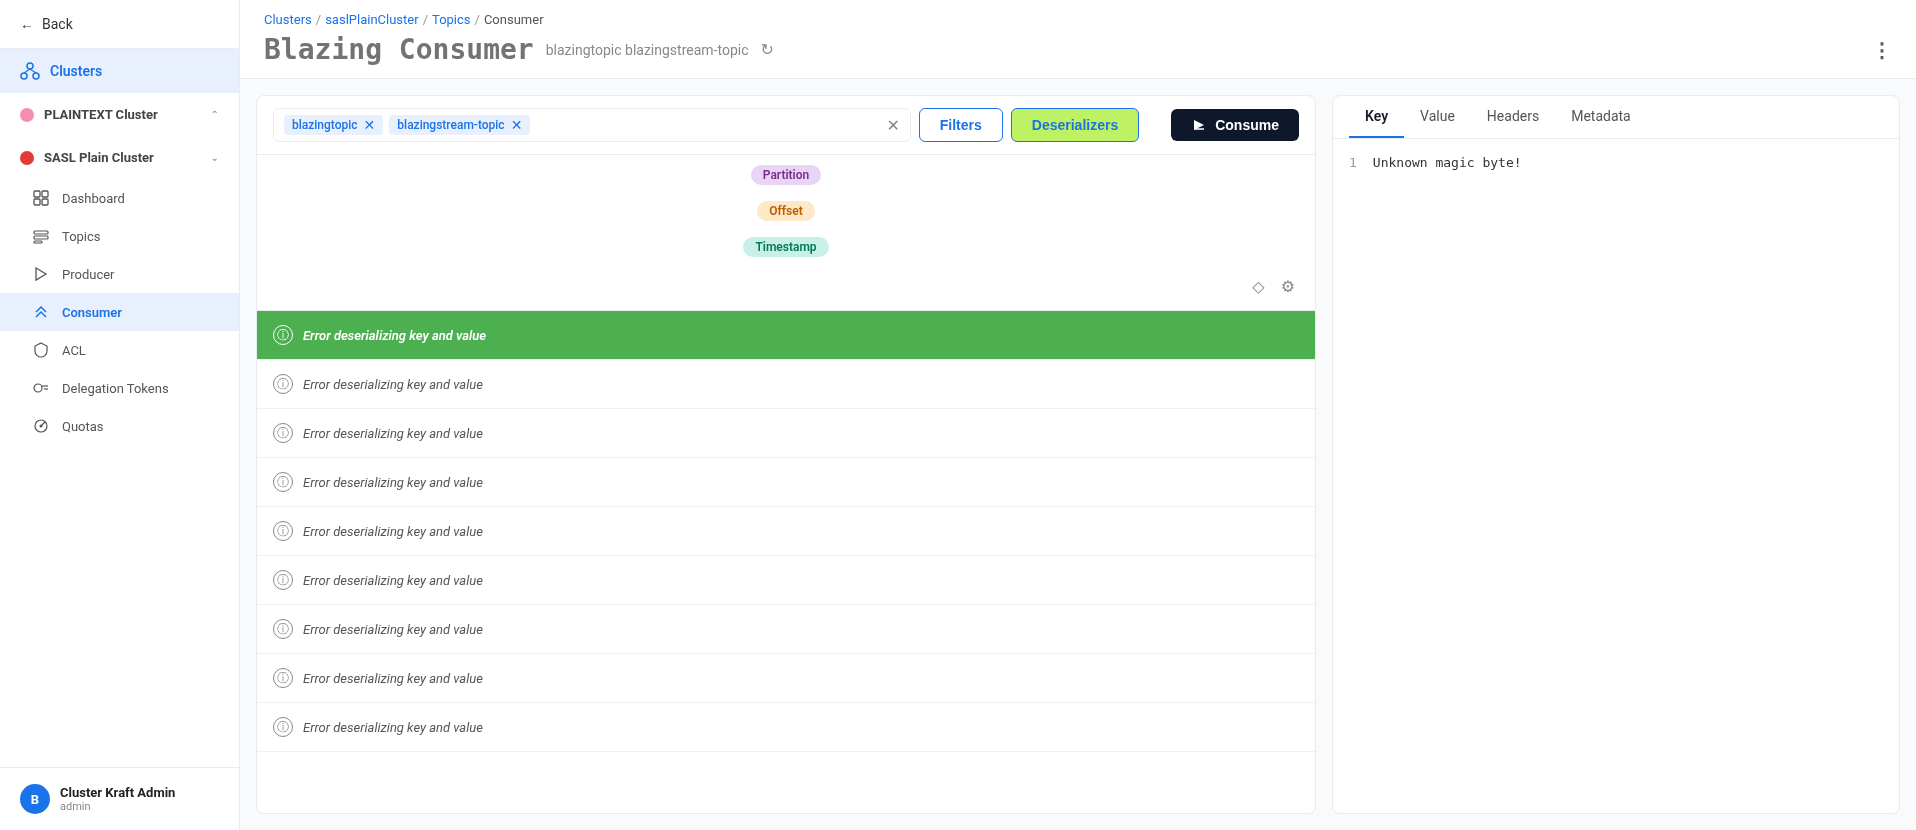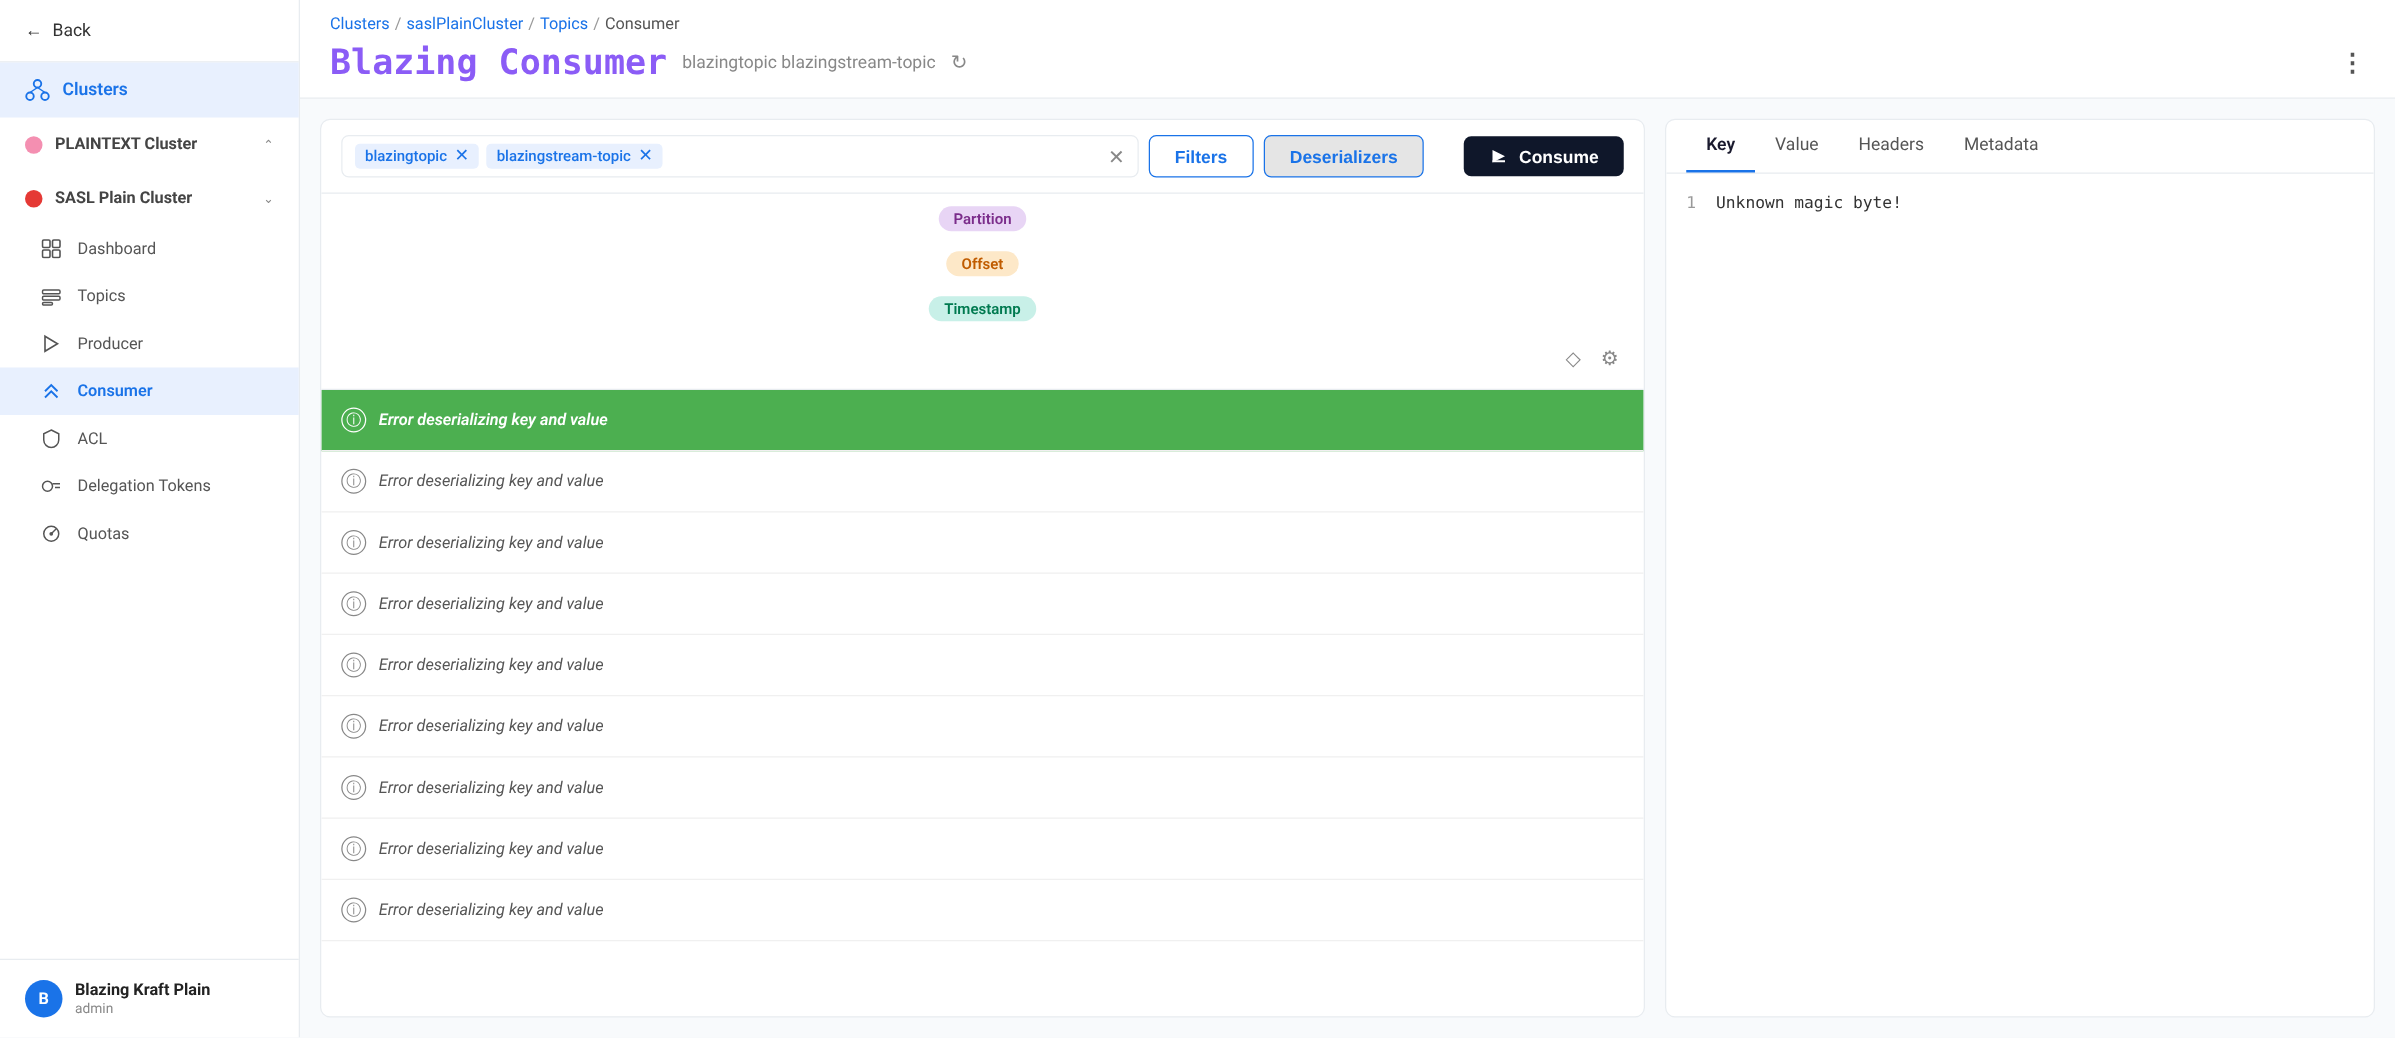--- a/index.html
+++ b/index.html
@@ -32,40 +32,40 @@
     
     .main { flex: 1; display: flex; flex-direction: column; overflow: hidden; background: #f8fafc; }
 
     
     .header { background: #fff; padding: 12px 24px 0 24px; border-bottom: 1px solid #e8ecf0; }
     .breadcrumb { display: flex; align-items: center; gap: 4px; font-size: 13px; margin-bottom: 6px; }
     .breadcrumb a { color: #1a73e8; text-decoration: none; }
     .breadcrumb-sep { color: #999; }
     .breadcrumb-current { color: #555; }
     .page-title-row { display: flex; align-items: center; gap: 12px; padding-bottom: 12px; }
-    .page-title { font-size: 28px; font-weight: 800; color: #8b5cf6; font-family: monospace; }
+    .page-title { font-size: 28px; font-weight: 800; color: #737373; font-family: monospace; }
     .page-subtitle { color: #888; font-size: 14px; }
     .refresh-icon { color: #888; cursor: pointer; font-size: 16px; }
     .more-icon { margin-left: auto; color: #555; cursor: pointer; font-size: 20px; font-weight: 700; }
 
     
     .content { display: flex; flex: 1; overflow: hidden; padding: 16px; gap: 16px; }
 
     
     .left-panel { flex: 1; background: #fff; border-radius: 8px; border: 1px solid #e8ecf0; display: flex; flex-direction: column; overflow: hidden; }
 
     
     .filter-bar { display: flex; align-items: center; gap: 8px; padding: 12px 16px; border-bottom: 1px solid #e8ecf0; justify-content: center; }
     .topic-tags { display: flex; align-items: center; gap: 6px; flex: 1; background: #fff; border: 1px solid #e8ecf0; border-radius: 6px; padding: 6px 10px; }
     .tag { display: flex; align-items: center; gap: 6px; background: #e8f0fe; color: #1a73e8; border-radius: 4px; padding: 3px 8px; font-size: 12px; font-weight: 500; }
     .tag-close { cursor: pointer; font-size: 14px; line-height: 1; color: #1a73e8; }
     .tag-clear { margin-left: auto; cursor: pointer; color: #888; font-size: 16px; }
 
     .btn-filters { border: 1.5px solid #1a73e8; background: #fff; color: #1a73e8; padding: 8px 20px; border-radius: 6px; cursor: pointer; font-weight: 600; font-size: 14px; }
-    .btn-deserializers { border: 1.5px solid #1a73e8; background: #e5e5e5; color: #1a73e8; padding: 8px 20px; border-radius: 6px; cursor: pointer; font-weight: 600; font-size: 14px; }
+    .btn-deserializers { border: 1.5px solid #1a73e8; background: #bef264; color: #1a73e8; padding: 8px 20px; border-radius: 6px; cursor: pointer; font-weight: 600; font-size: 14px; }
     .btn-consume { background: #0f172a; color: #fff; border: none; padding: 8px 20px; border-radius: 6px; cursor: pointer; font-weight: 600; font-size: 14px; display: flex; align-items: center; gap: 8px; margin-left: 24px; }
 
     
     .col-headers { display: flex; align-items: center; gap: 16px; padding: 10px 16px; border-bottom: 1px solid #e8ecf0; flex-direction: column; }
     .col-badge { background: #e8d5f5; color: #7b2d8b; border-radius: 12px; padding: 3px 12px; font-size: 12px; font-weight: 600; }
     .col-badge.offset { background: #fde8c8; color: #c05c00; }
     .col-actions { margin-left: auto; display: flex; gap: 8px; align-items: center; }
     .col-action-btn { background: none; border: none; cursor: pointer; color: #888; font-size: 16px; padding: 4px; }
 
     
@@ -193,21 +193,21 @@
         <span>Quotas</span>
       </div>
     </div>
   </div>
 
   <div class="user-section">
     <div class="user-avatar">
       <span>B</span>
     </div>
     <div class="user-info">
-      <span class="user-name">Blazing Kraft Plain</span>
+      <span class="user-name">Cluster Kraft Admin</span>
       <span class="user-role">admin</span>
     </div>
   </div>
 </div>
 
 <div class="main">
   <div class="header">
     <div class="breadcrumb">
       <a href="#">Clusters</a>
       <span class="breadcrumb-sep">/</span>

